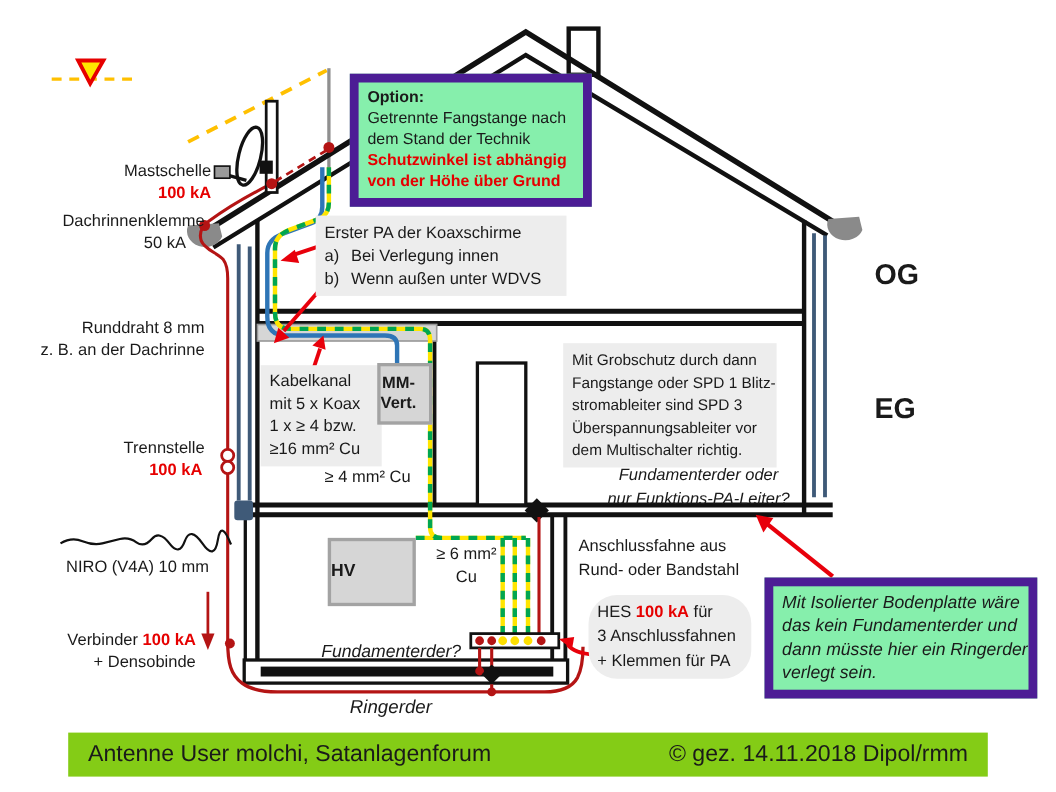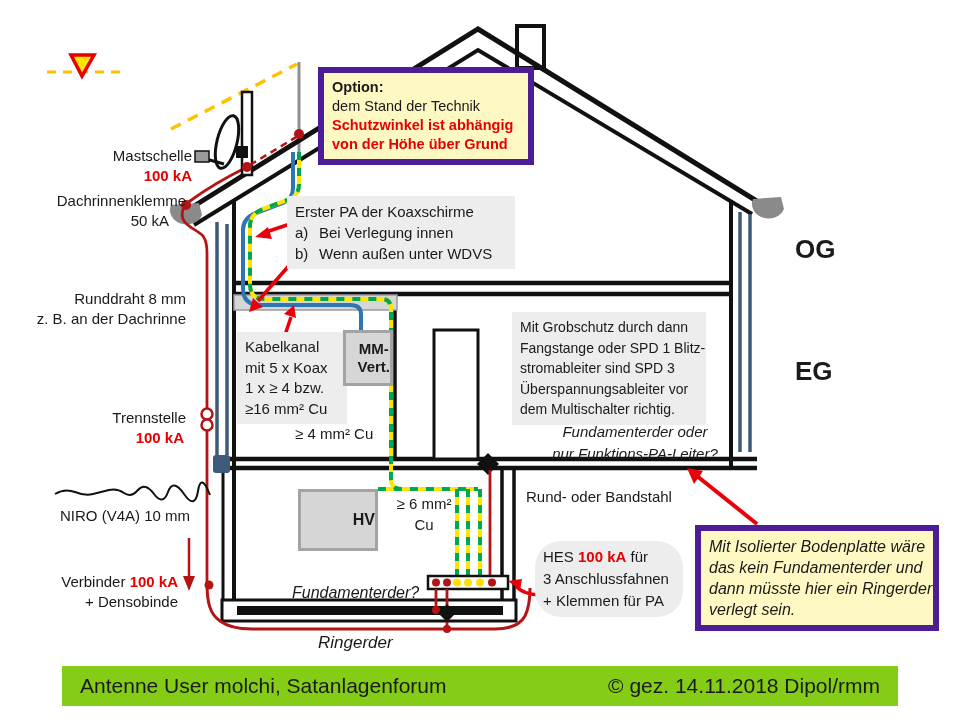--- a/index.html
+++ b/index.html
@@ -4,23 +4,23 @@
 <style>
   html,body{margin:0;padding:0;background:#fff;}
   #stage{position:relative;width:960px;height:720px;background:#ffffff;overflow:hidden;
          font-family:"Liberation Sans",sans-serif;color:#1a1a1a;}
   #drawing{position:absolute;left:0;top:0;}
   .abs{position:absolute;}
   .lbl{font-size:15px;line-height:20px;white-space:nowrap;}
   .right{text-align:right;}
   .red{color:#e60000;font-weight:bold;}
   .grayb{background:#ededed;padding:5px 8px;}
-  .yellowb{background:#fef9c3;border:6px solid #4c1d95;padding:5px 8px;}
+  .yellowb{background:#86efac;border:8px solid #4c1d95;padding:5px 8px;}
   .devb{background:#d6d6d6;border:3px solid #a3a3a3;display:flex;align-items:center;
-        justify-content:flex-end;text-align:center;font-weight:bold;}
+        justify-content:flex-start;text-align:center;font-weight:bold;}
   .ital{font-style:italic;}
   .center{text-align:center;}
   .floorlbl{font-size:26px;font-weight:bold;}
   #footer{position:absolute;left:62px;top:666px;width:836px;height:40px;background:#84cc16;
           display:flex;align-items:center;justify-content:space-between;
           font-size:21px;color:#1a1a1a;padding:0 18px;box-sizing:border-box;}
 </style>
 </head>
 <body>
 
@@ -121,37 +121,38 @@
   <div class="red">100 kA</div>
 </div>
 <div class="abs lbl right" style="left:30px;top:191px;width:156px;">
   <div>Dachrinnenklemme</div>
   <div style="padding-right:17px;">50 kA</div>
 </div>
 <div class="abs lbl right" style="left:30px;top:289px;width:156px;">
   <div>Runddraht  8 mm</div>
   <div>z. B. an der Dachrinne</div>
 </div>
-<div class="abs lbl right" style="left:30px;top:398px;width:156px;margin-top:10px;">
+<div class="abs lbl right" style="left:30px;top:398px;width:156px;">
   <div>Trennstelle</div>
   <div class="red" style="padding-right:2px;">100 kA</div>
 </div>
 <div class="abs lbl" style="left:60px;top:506px;">
   <span>NIRO (V4A) 10 mm</span>
 </div>
 <div class="abs lbl right" style="left:30px;top:572px;width:148px;">
   <div><span>Verbinder </span><span class="red">100 kA</span></div>
   <div>+ Densobinde</div>
 </div>
 
 <div class="abs floorlbl" style="left:795px;top:234px;">OG</div>
 <div class="abs floorlbl" style="left:795px;top:356px;">EG</div>
 
 <div class="abs yellowb" style="left:318px;top:67px;width:188px;font-size:14.5px;line-height:19px;white-space:nowrap;">
   <div style="font-weight:bold;">Option:</div>
+  <div>Getrennte Fangstange nach</div>
   <div>dem Stand der Technik</div>
   <div class="red">Schutzwinkel ist abhängig</div>
   <div class="red">von der Höhe über Grund</div>
 </div>
 
 <div class="abs grayb lbl" style="left:287px;top:196px;width:212px;line-height:21px;">
   <div>Erster PA der Koaxschirme</div>
   <div><span style="display:inline-block;width:24px;">a)</span><span>Bei Verlegung innen</span></div>
   <div><span style="display:inline-block;width:24px;">b)</span><span>Wenn außen unter WDVS</span></div>
 </div>
@@ -185,20 +186,21 @@
 
 <div class="abs lbl" style="left:295px;top:424px;">≥ 4 mm² Cu</div>
 <div class="abs lbl center" style="left:378px;top:493px;width:92px;line-height:21px;">
   <div>≥ 6 mm²</div>
   <div>Cu</div>
 </div>
 
 <div class="abs devb" style="left:298px;top:489px;width:74px;height:56px;font-size:16px;">HV</div>
 
 <div class="abs lbl" style="left:526px;top:486px;line-height:22px;">
+  <div>Anschlussfahne aus</div>
   <div>Rund- oder Bandstahl</div>
 </div>
 
 <div class="abs grayb lbl" style="left:535px;top:541px;width:132px;line-height:22px;border-radius:26px;">
   <div><span>HES </span><span class="red">100 kA</span><span> für</span></div>
   <div>3 Anschlussfahnen</div>
   <div>+ Klemmen für PA</div>
 </div>
 
 <div class="abs yellowb ital" style="left:695px;top:525px;width:216px;font-size:16px;line-height:21px;white-space:nowrap;">

